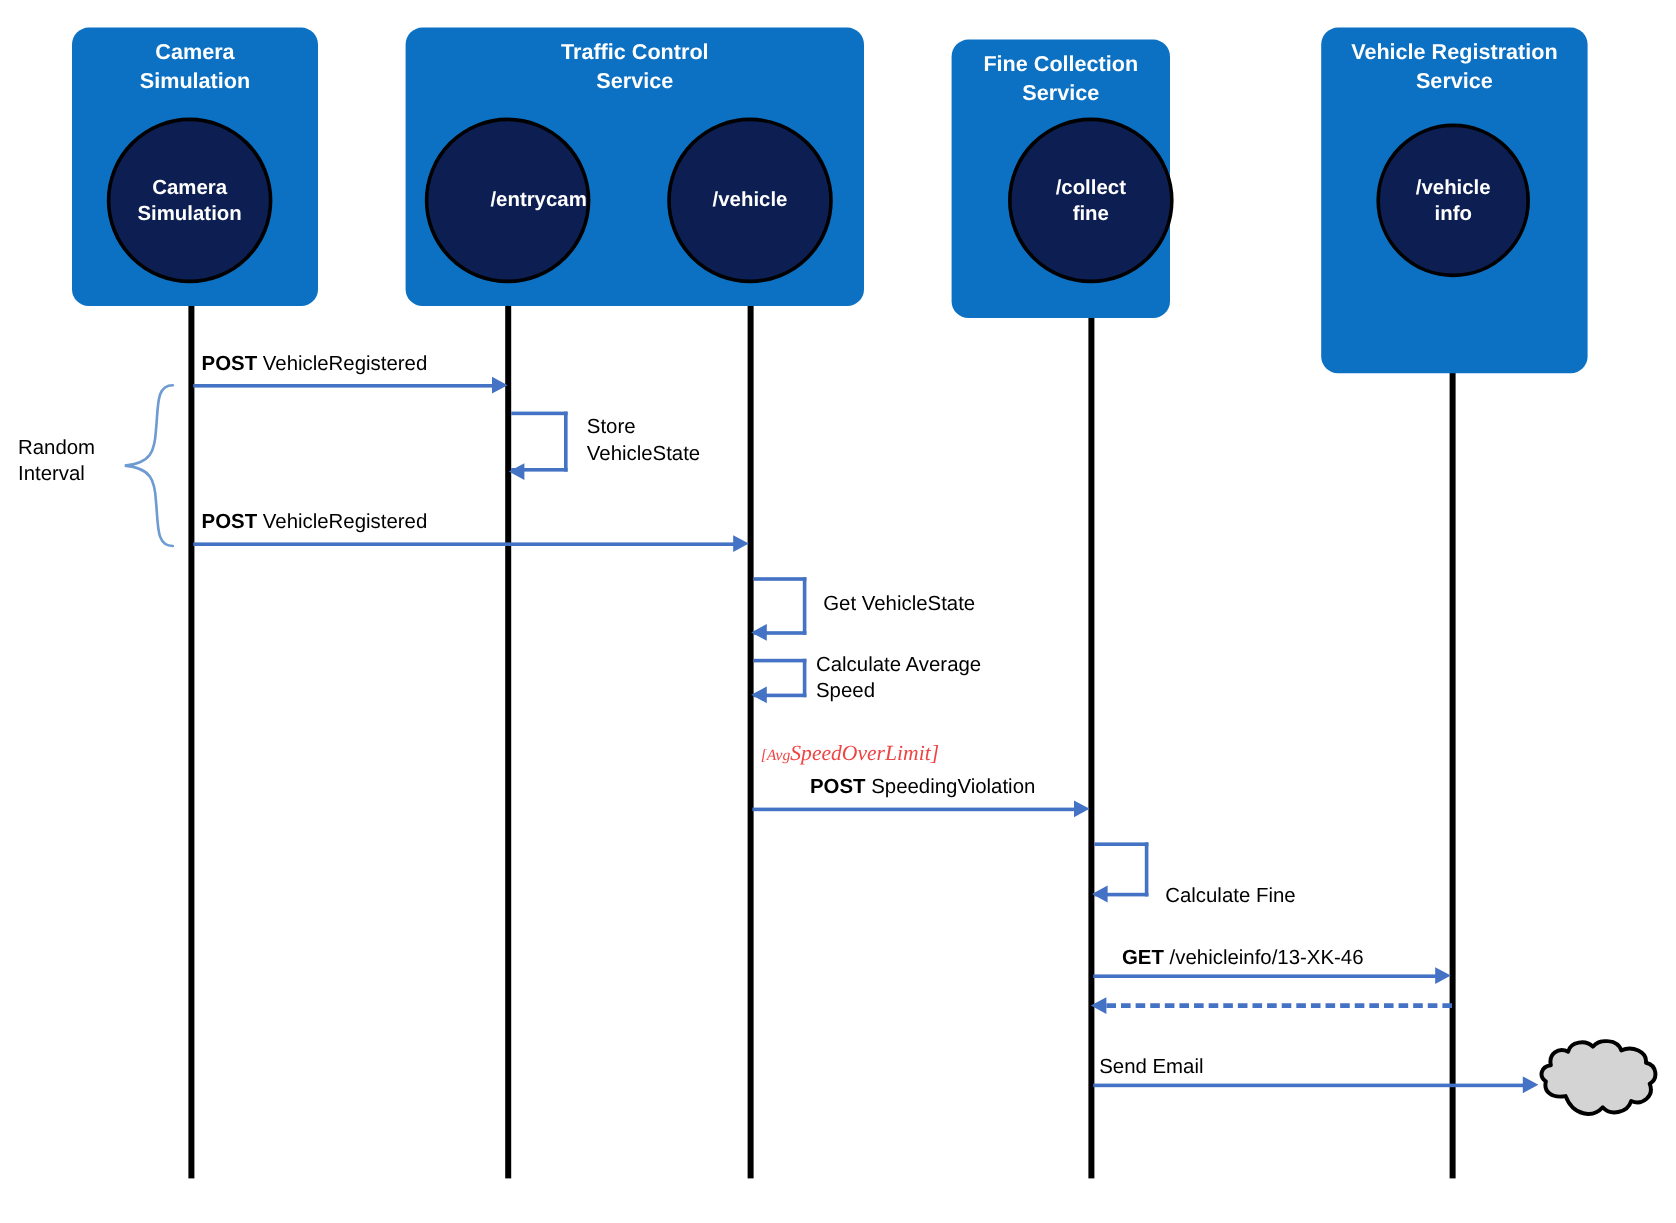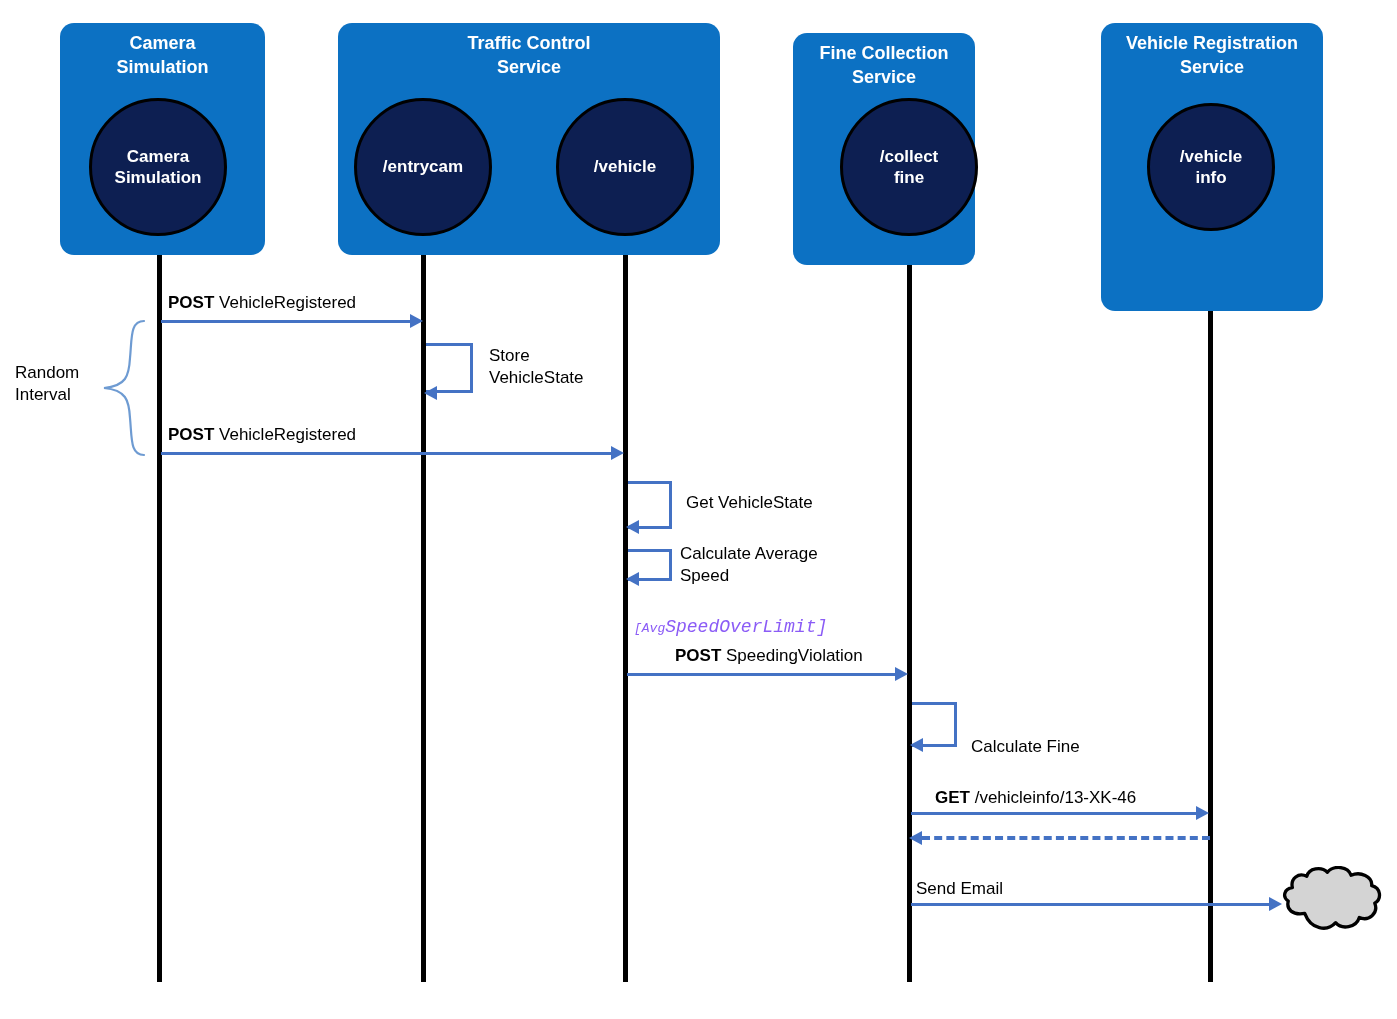--- a/index.html
+++ b/index.html
@@ -111,23 +111,23 @@
     color: #000000;
     font-family: "Liberation Sans", sans-serif;
     line-height: 1.3;
     white-space: pre-line;
   }
   .msg-label .verb {
     font-weight: bold;
   }
   .guard-label {
     position: absolute;
-    color: #8b5cf6;
+    color: #ef4444;
     font-style: italic;
-    font-family: Liberation Mono, monospace;
+    font-family: Liberation Serif, serif;
     font-size: 18px;
     white-space: nowrap;
   }
   .guard-label .small {
     font-size: 13px;
   }
 
   
   .brace-label {
     position: absolute;
@@ -175,21 +175,21 @@
   <div class="service-box" style="left:1101px; top:23px; width:222px; height:288px;">
     <div class="service-title">Vehicle Registration
 Service</div>
   </div>
 
   <div class="endpoint" style="left:89px; top:98px; width:138px; height:138px;">
     <div class="endpoint-label">Camera
 Simulation</div>
   </div>
 
-  <div class="endpoint" style="left:354px; top:98px; width:138px; height:138px;">
+  <div class="endpoint" style="left:354px; top:98px; width:138px; height:138px;justify-content:flex-end;">
     <div class="endpoint-label">/entrycam</div>
   </div>
 
   <div class="endpoint" style="left:556px; top:98px; width:138px; height:138px;">
     <div class="endpoint-label">/vehicle</div>
   </div>
 
   <div class="endpoint" style="left:1147px; top:103px; width:128px; height:128px;">
     <div class="endpoint-label">/vehicle
 info</div>

